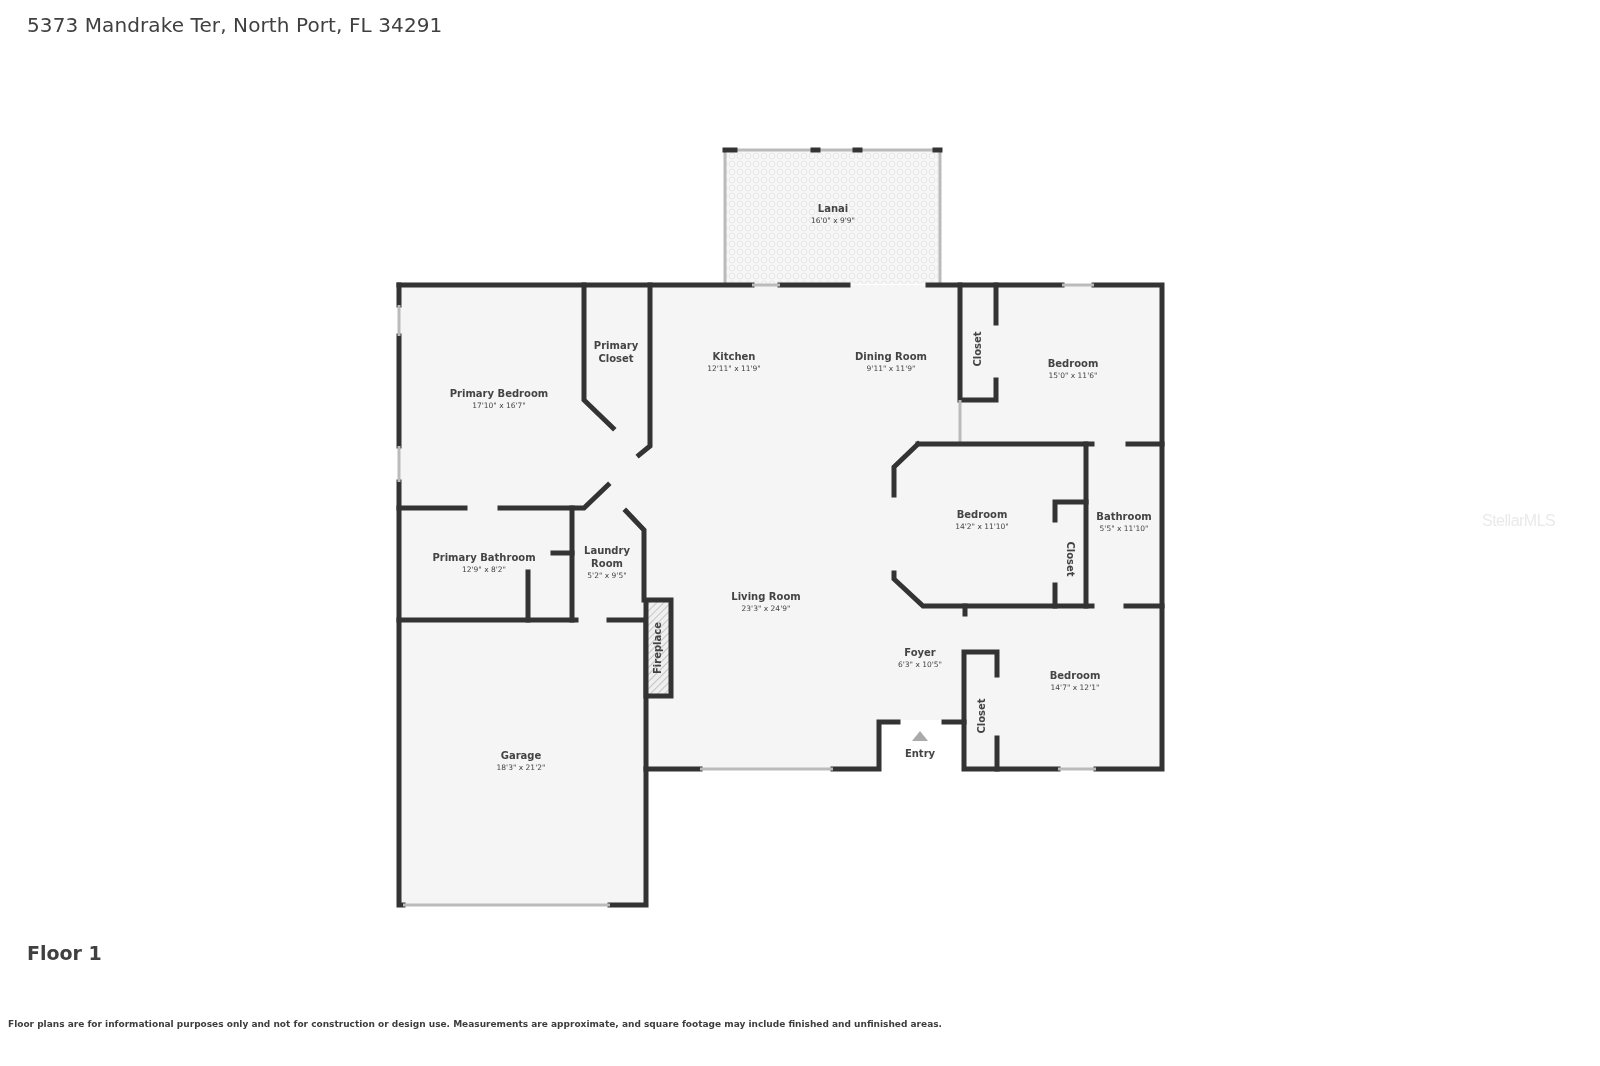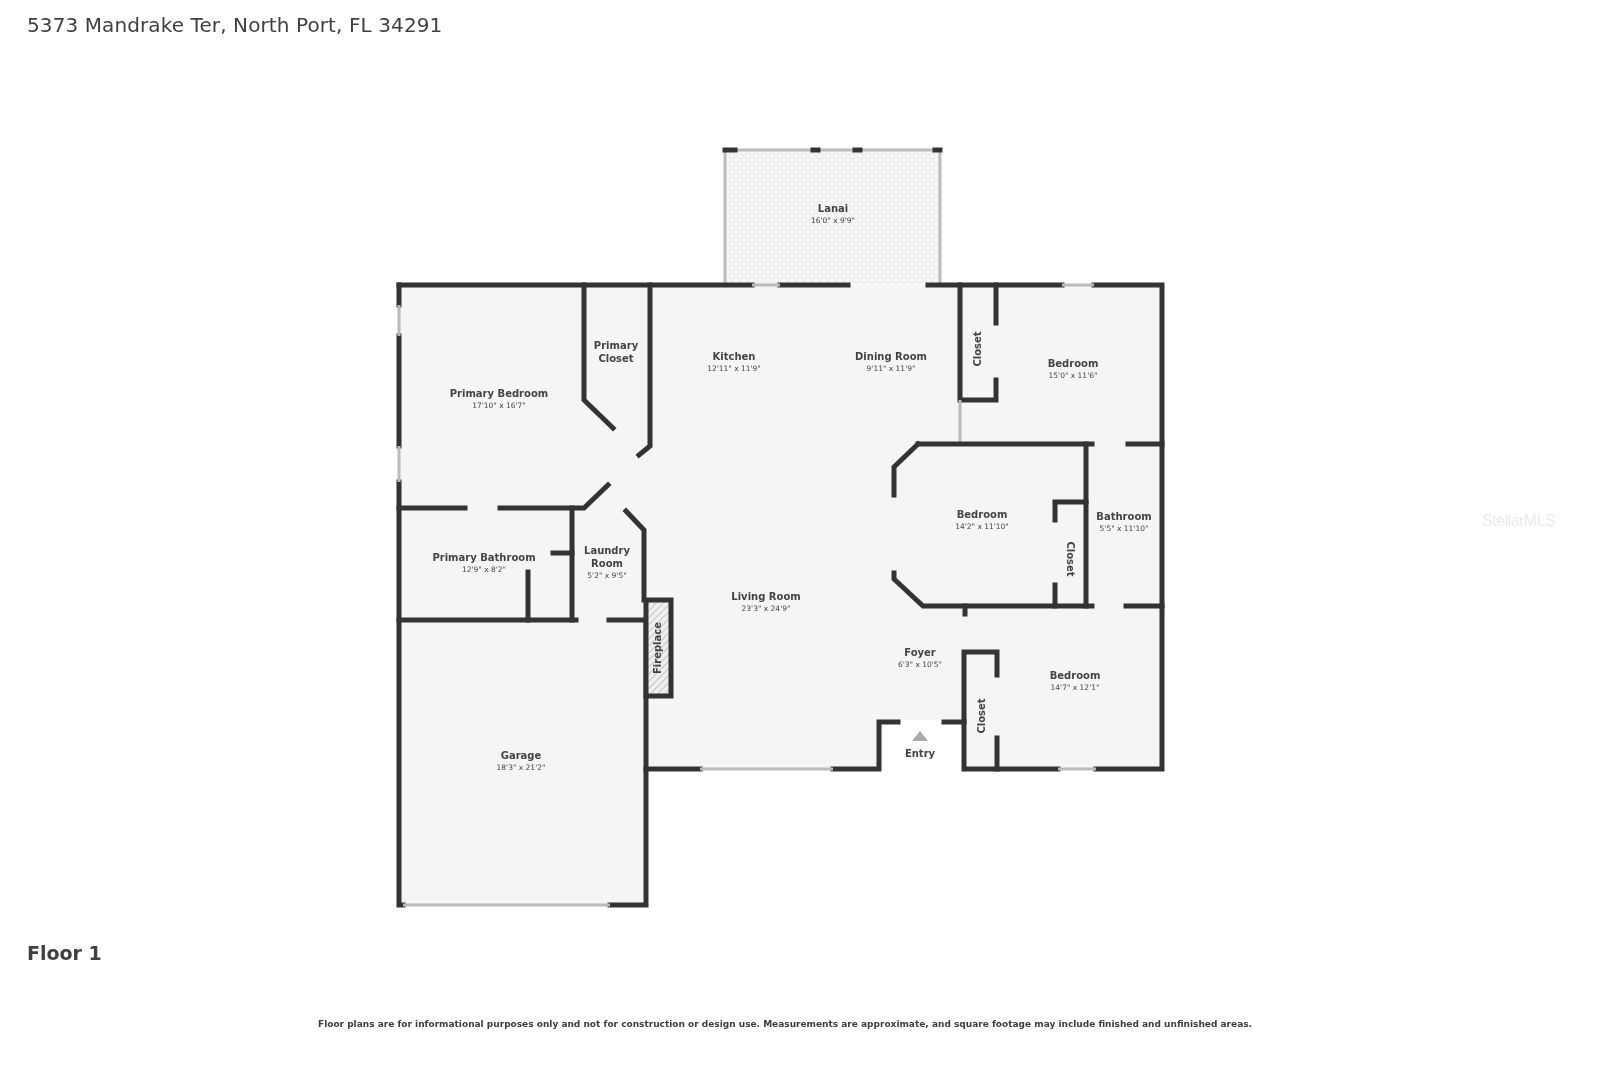--- a/index.html
+++ b/index.html
@@ -1,20 +1,20 @@
 <!DOCTYPE html>
 <html><head>
 <meta charset="utf-8">
 <style>
   html, body { margin: 0; padding: 0; background: #ffffff; }
   body { width: 1600px; height: 1066px; position: relative; overflow: hidden;
          font-family: "DejaVu Sans", "Liberation Sans", sans-serif; color: #3d3d3d; }
   .address { position: absolute; left: 27px; top: 13px; font-size: 20px; font-weight: normal; color: #404040; letter-spacing: 0.1px; }
   .floor-label { position: absolute; left: 27px; top: 930px; font-size: 19px; font-weight: bold; color: #404040; margin-top: 12px; }
-  .disclaimer { position: absolute; left: 0; width: 1570px; top: 1019px; text-align: center; font-size: 9px; font-weight: bold; color: #3d3d3d; }
+  .disclaimer { position: absolute; left: 0; width: 1570px; top: 1019px; text-align: left; font-size: 9px; font-weight: bold; color: #3d3d3d; padding-left: 8px; }
   .watermark { position: absolute; left: 1482px; top: 512px; font-size: 16px; color: #eaeaea; font-family: "Liberation Sans", sans-serif; letter-spacing: -0.5px; }
   svg { position: absolute; left: 0; top: 0; }
   .room-name { font-family: "DejaVu Sans", sans-serif; font-size: 10px; font-weight: bold; fill: #444; text-anchor: middle; }
   .room-dim { font-family: "DejaVu Sans", sans-serif; font-size: 7.5px; fill: #444; text-anchor: middle; }
   .wall { stroke: #333333; stroke-width: 5; fill: none; stroke-linecap: square; }
   .win { stroke: #bbbbbb; stroke-width: 3; fill: none; }
 </style>
 </head>
 <body>
 

